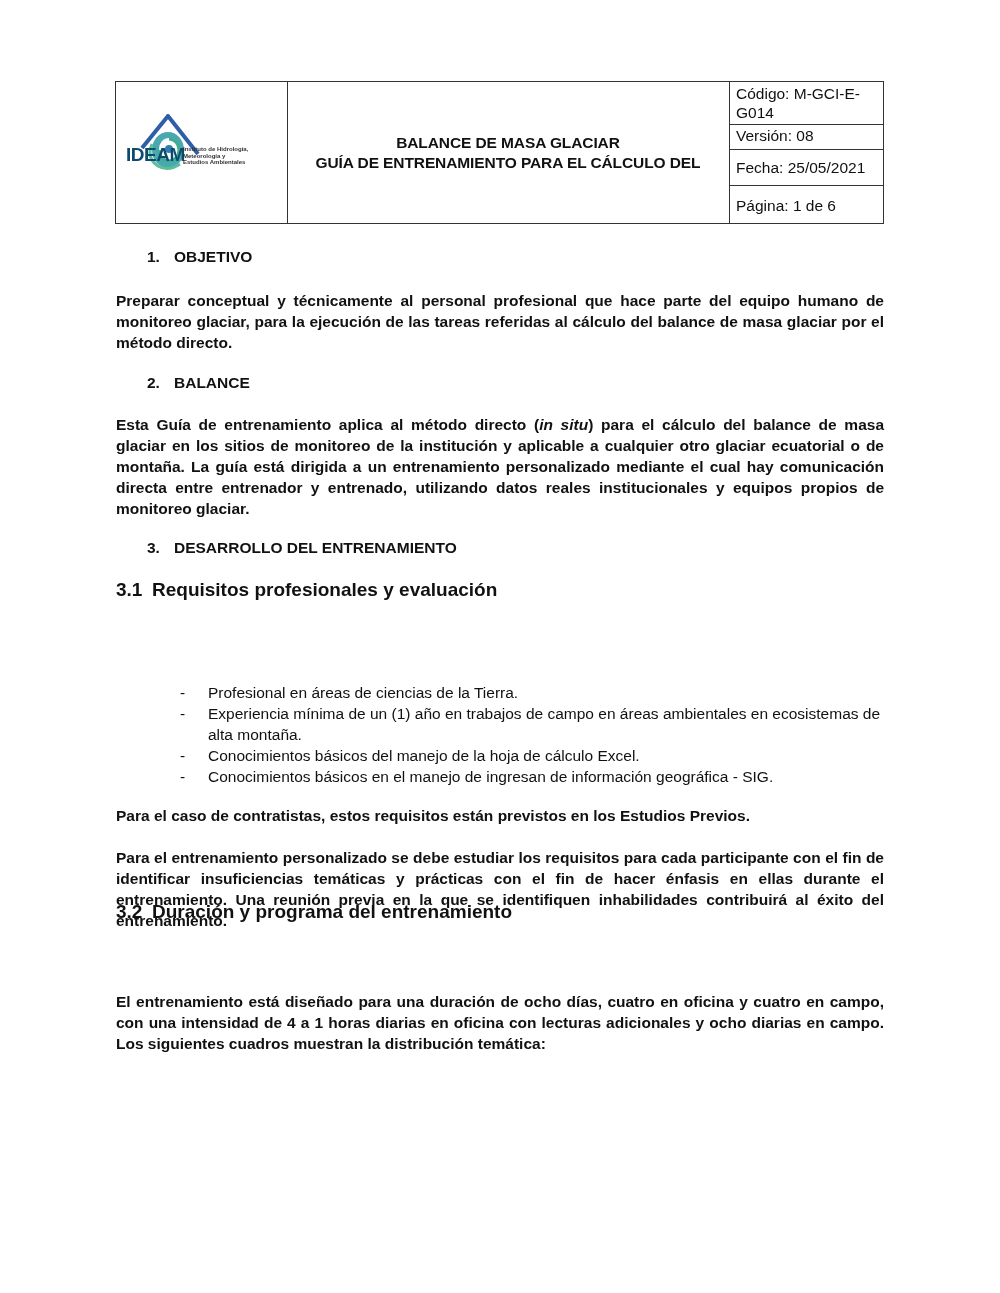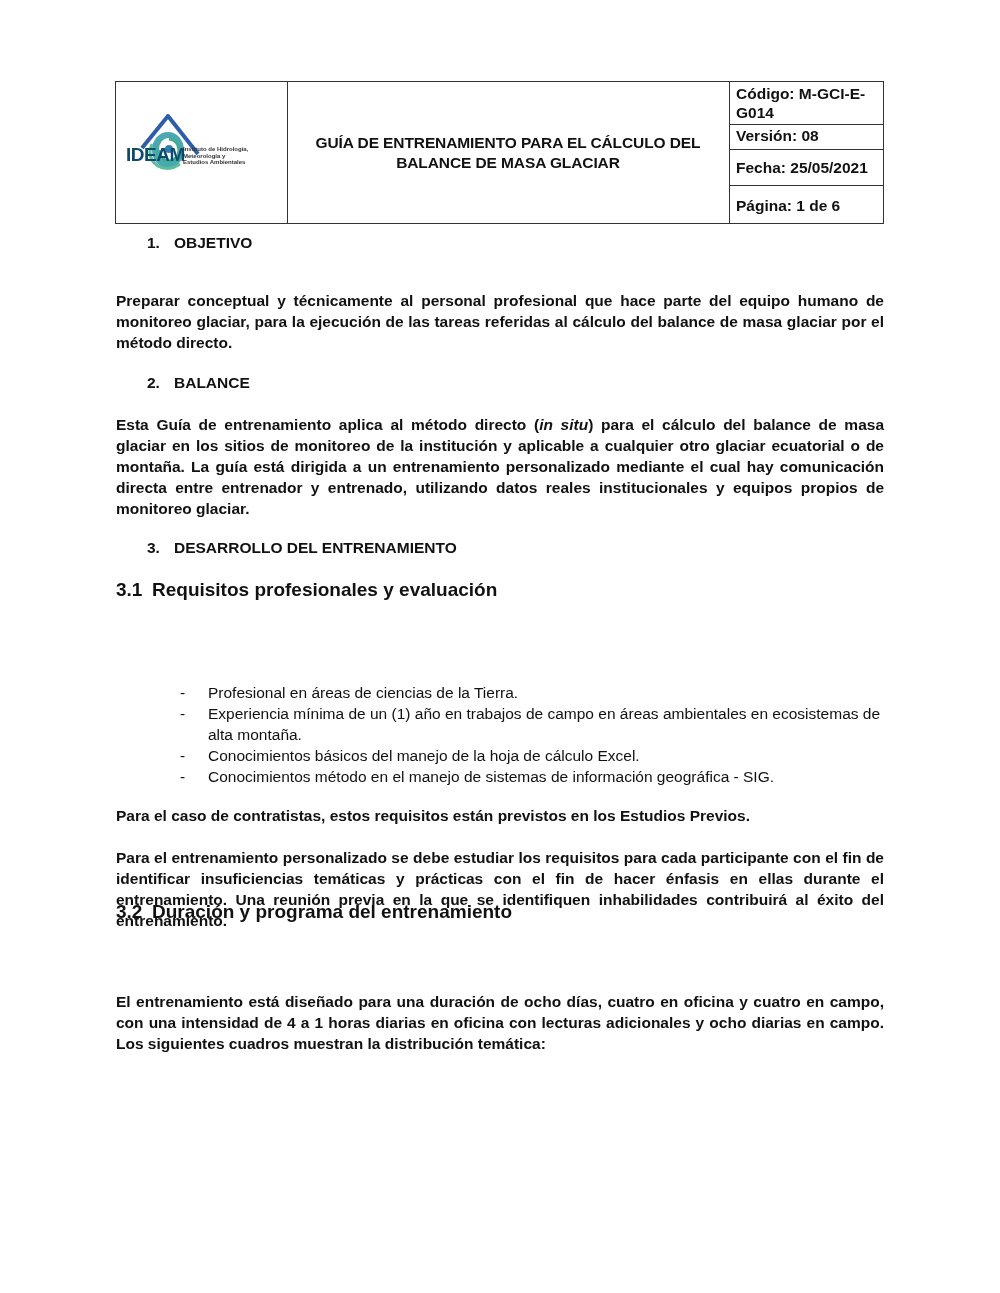--- a/index.html
+++ b/index.html
@@ -22,21 +22,21 @@
     position: absolute; left: 171px; top: 0; width: 442px; height: 141px;
     border-right: 1px solid #333;
     display: flex; align-items: center; justify-content: center; text-align: center;
     font-weight: bold; font-size: 15.5px; line-height: 20px; letter-spacing: -0.1px;
   }
   .hdr .title-cell span { display: block; }
   .hdr .meta-cell {
     position: absolute; left: 614px; top: 0; width: 154px; height: 141px;
     font-size: 15.5px;
   }
-  .meta-row { position: absolute; left: 0; width: 154px; box-sizing: border-box; padding-left: 6px; font-weight: bold; }
+  .meta-row { position: absolute; left: 0; width: 154px; box-sizing: border-box; padding-left: 6px; }
   .meta-row.r1 { top: 0; height: 43px; border-bottom: 1px solid #333; line-height: 19px; padding-top: 2px; }
   .meta-row.r2 { top: 43px; height: 25px; border-bottom: 1px solid #333; line-height: 22px; }
   .meta-row.r3 { top: 68px; height: 36px; border-bottom: 1px solid #333; line-height: 36px; }
   .meta-row.r4 { top: 104px; height: 37px; line-height: 40px; }
 
   .logo { position: absolute; left: 12px; top: 32px; width: 145px; height: 80px; }
   .logo-word {
     position: absolute; left: 10px; top: 62px; font-weight: bold; font-size: 19px;
     color: #0c4a6e; letter-spacing: -0.5px;
   }
@@ -79,37 +79,37 @@
       <div class="logo-word">IDEAM</div>
       <div class="logo-sub">
         <div>Instituto de Hidrología,</div>
         <div>Meteorología y</div>
         <div>Estudios Ambientales</div>
       </div>
     </div>
 
     <div class="title-cell">
       <div>
+        <span>BALANCE DE MASA GLACIAR</span>
         <span>GUÍA DE ENTRENAMIENTO PARA EL CÁLCULO DEL</span>
-        <span>BALANCE DE MASA GLACIAR</span>
       </div>
     </div>
 
     <div class="meta-cell">
       <div class="meta-row r1">
         <div>Código: M-GCI-E-</div>
         <div>G014</div>
       </div>
       <div class="meta-row r2">Versión: 08</div>
       <div class="meta-row r3">Fecha: 25/05/2021</div>
       <div class="meta-row r4">Página: 1 de 6</div>
     </div>
   </div>
 
-  <div class="h1" style="top:234px">
+  <div class="h1" style="top:248px">
     <span class="num">1.</span><span>OBJETIVO</span>
   </div>
   <div class="para" style="top:290px">Preparar conceptual y técnicamente al personal profesional que hace parte del equipo humano de monitoreo glaciar, para la ejecución de las tareas referidas al cálculo del balance de masa glaciar por el método directo.</div>
 
   <div class="h1" style="top:374px">
     <span class="num">2.</span><span>BALANCE</span>
   </div>
   <div class="para" style="top:414px"><span>Esta Guía de entrenamiento aplica al método directo (</span><i>in situ</i><span>) para el cálculo del balance de masa glaciar en los sitios de monitoreo de la institución y aplicable a cualquier otro glaciar ecuatorial o de montaña. La guía está dirigida a un entrenamiento personalizado mediante el cual hay comunicación directa entre entrenador y entrenado, utilizando datos reales institucionales y equipos propios de monitoreo glaciar.</span></div>
 
   <div class="h1" style="top:539px">
@@ -117,21 +117,21 @@
   </div>
 
   <div class="h2" style="top:579px">
     <span class="num">3.1</span><span>Requisitos profesionales y evaluación</span>
   </div>
 
   <ul class="bullets" style="top:682px">
     <li><span class="dash">-</span><span>Profesional en áreas de ciencias de la Tierra.</span></li>
     <li><span class="dash">-</span><span>Experiencia mínima de un (1) año en trabajos de campo en áreas ambientales en ecosistemas de alta montaña.</span></li>
     <li><span class="dash">-</span><span>Conocimientos básicos del manejo de la hoja de cálculo Excel.</span></li>
-    <li><span class="dash">-</span><span>Conocimientos método en el manejo de sistemas de información geográfica - SIG.</span></li>
+    <li><span class="dash">-</span><span>Conocimientos básicos en el manejo de ingresan de información geográfica - SIG.</span></li>
   </ul>
 
   <div class="para" style="top:805px">Para el caso de contratistas, estos requisitos están previstos en los Estudios Previos.</div>
   <div class="para" style="top:847px">Para el entrenamiento personalizado se debe estudiar los requisitos para cada participante con el fin de identificar insuficiencias temáticas y prácticas con el fin de hacer énfasis en ellas durante el entrenamiento. Una reunión previa en la que se identifiquen inhabilidades contribuirá al éxito del entrenamiento.</div>
 
   <div class="h2" style="top:901px">
     <span class="num">3.2</span><span>Duración y programa del entrenamiento</span>
   </div>
   <div class="para" style="top:991px">El entrenamiento está diseñado para una duración de ocho días, cuatro en oficina y cuatro en campo, con una intensidad de 4 a 1 horas diarias en oficina con lecturas adicionales y ocho diarias en campo. Los siguientes cuadros muestran la distribución temática:</div>
 

